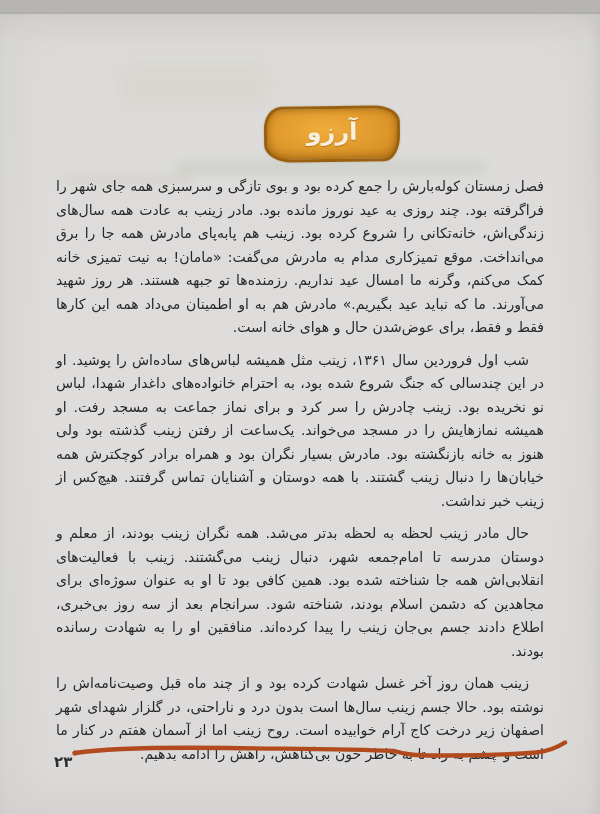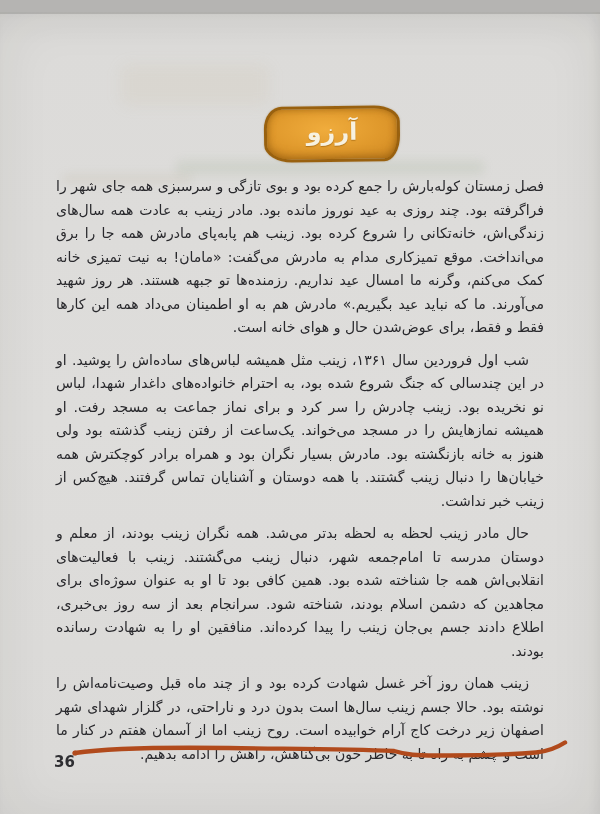--- a/index.html
+++ b/index.html
@@ -133,14 +133,14 @@
   <svg class="footer-line" width="510" height="28" viewBox="0 0 510 28">
     <circle cx="11" cy="17" r="2.6"></circle>
     <path d="M 11 17
              C 45 12, 95 11, 165 12
              C 235 13, 285 13, 330 15
              C 344 19, 352 19.5, 372 19.5
              C 420 20, 452 18, 472 16.5
              C 483 15.5, 494 11, 501 6.5"></path>
   </svg>
 
-  <div class="page-number">36</div>
+  <div class="page-number">۲۳</div>
 </div>
 
 </body></html>

